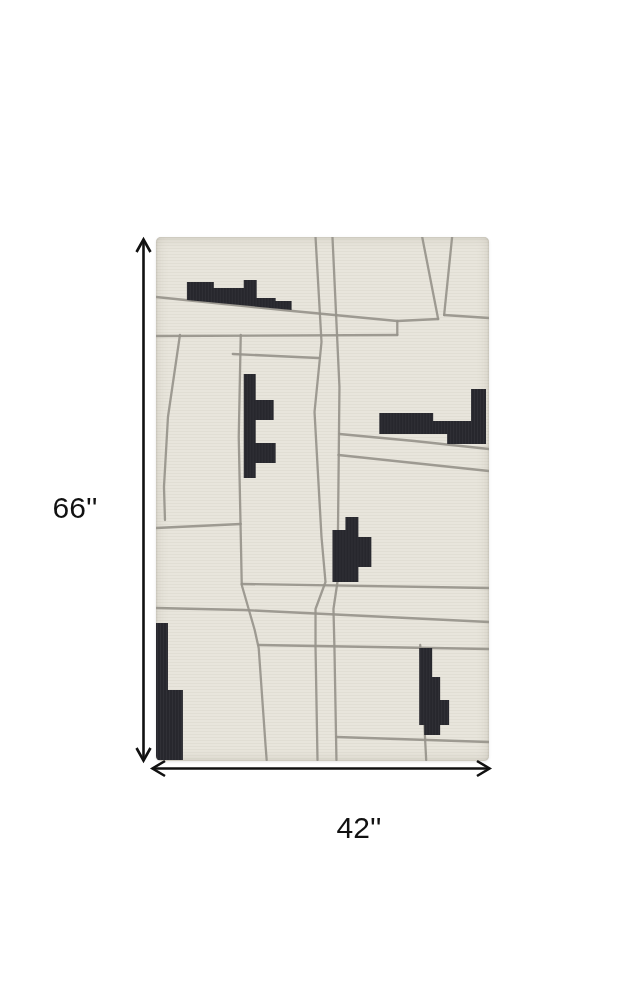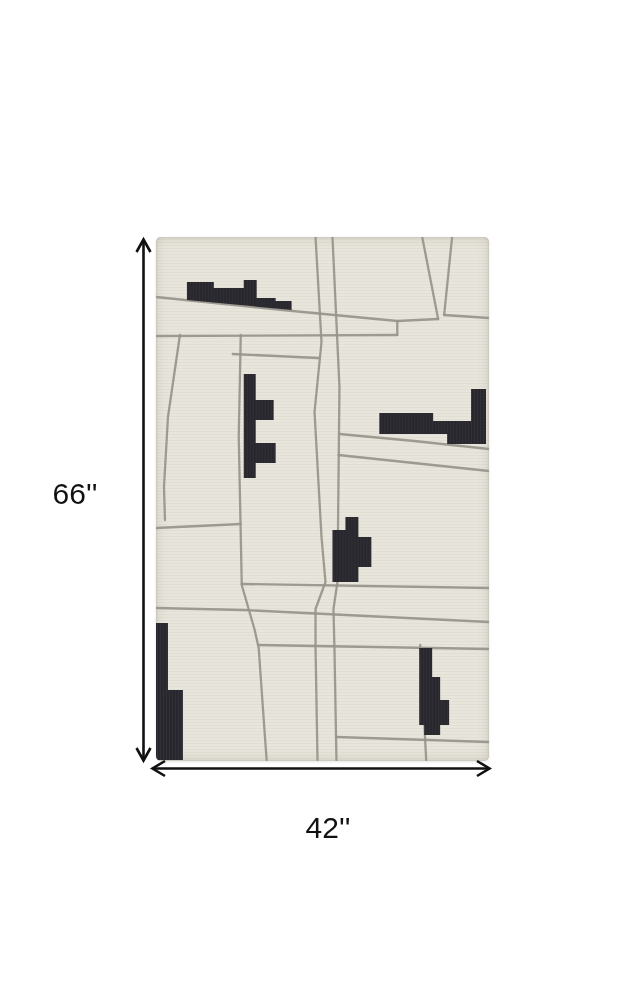--- a/index.html
+++ b/index.html
@@ -34,22 +34,22 @@
   }
   .dim-label{
     position:absolute;
     color:var(--dim,#111111);
     font-size:30px;
     font-weight:400;
     letter-spacing:0px;
     transform:translate(-50%,-50%);
     white-space:nowrap;
   }
-  .dim-label.v{left:75px;top:494px;}
-  .dim-label.h{left:328px;top:828px;}
+  .dim-label.v{left:75px;top:508px;}
+  .dim-label.h{left:359px;top:828px;}
 </style>
 </head>
 <body>
 
 <div class="stage">
 
   <div class="rug">
     <svg id="rug-svg" viewBox="0 0 334 524" preserveAspectRatio="none">
         <defs>
           <pattern id="rib" width="3" height="3" patternUnits="userSpaceOnUse">

